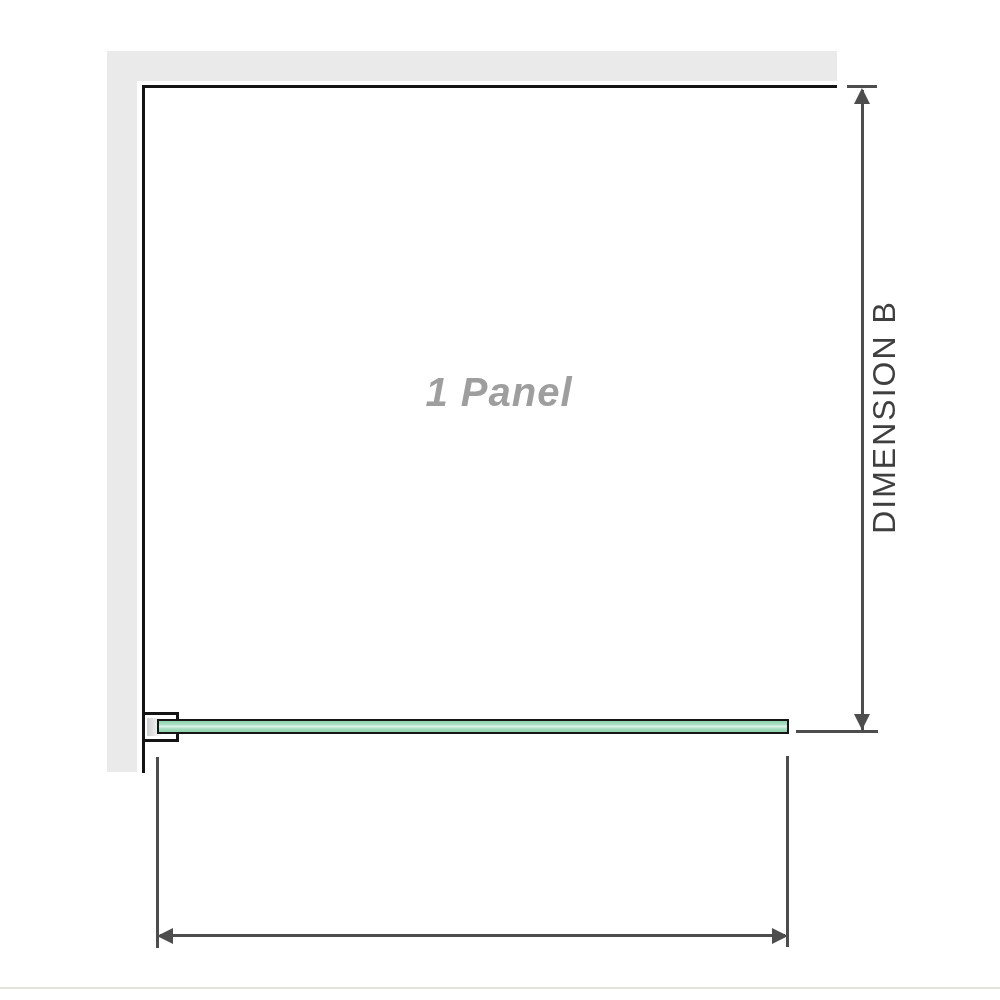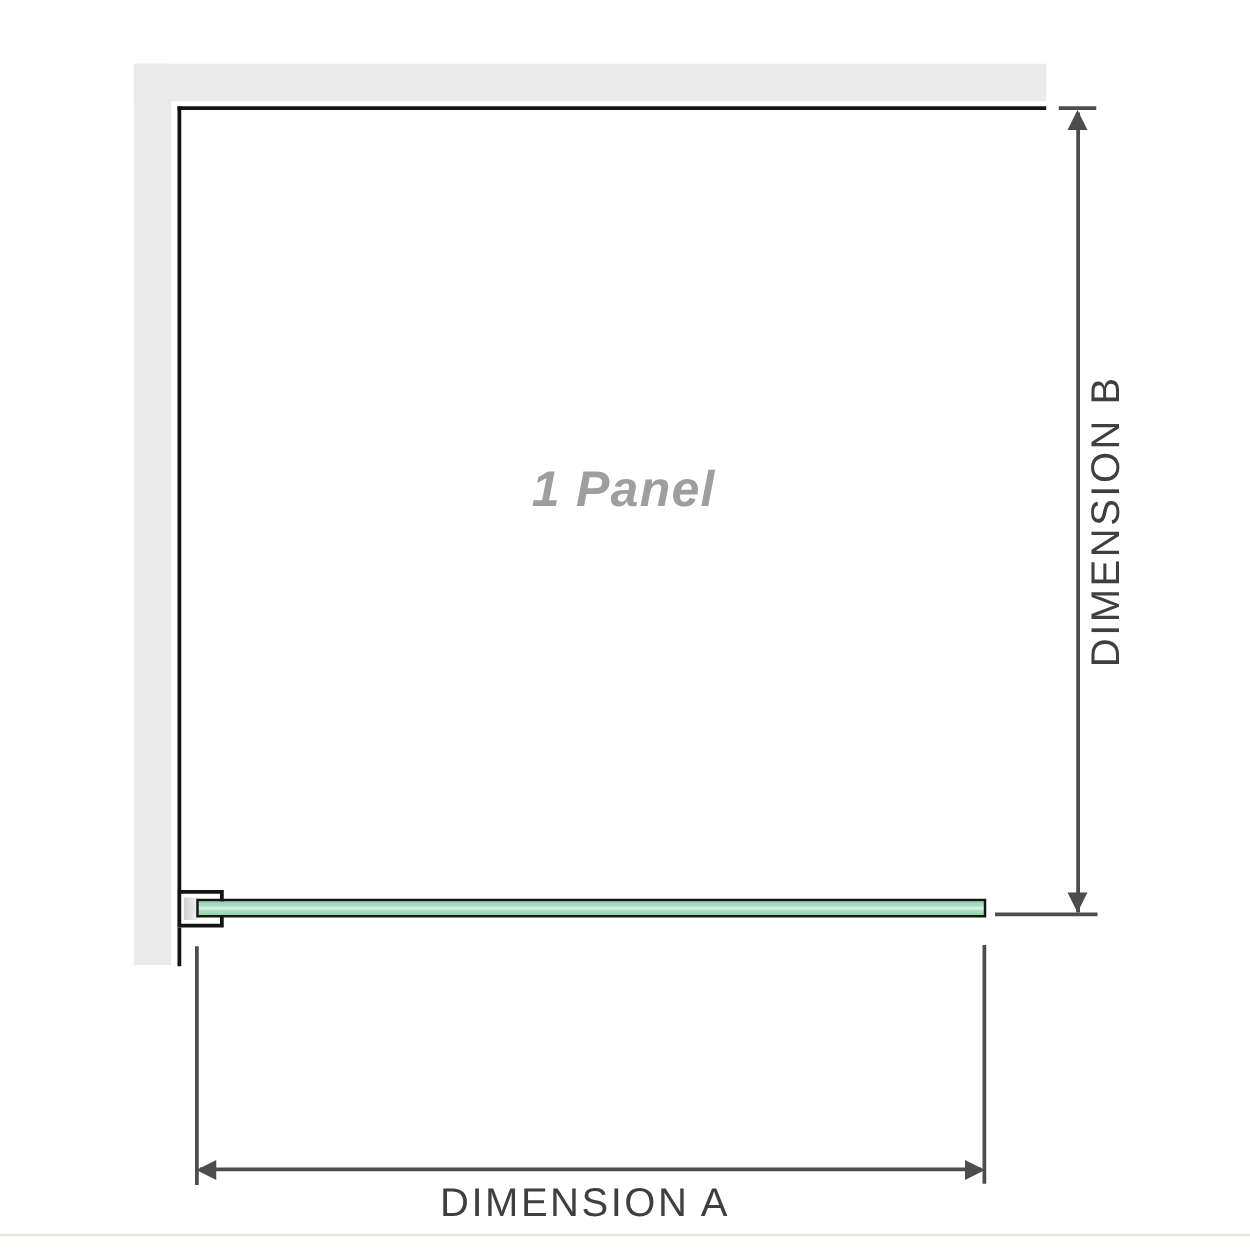--- a/index.html
+++ b/index.html
@@ -151,17 +151,16 @@
   <div class="abs dim-line-v"></div>
   <div class="abs arrow arrow-up"></div>
   <div class="abs arrow arrow-down"></div>
   <div class="abs dim-label label-b">DIMENSION B</div>
 
   <div class="abs ext-a-left"></div>
   <div class="abs ext-a-right"></div>
   <div class="abs dim-line-h"></div>
   <div class="abs arrow arrow-left"></div>
   <div class="abs arrow arrow-right"></div>
-  <div class="abs dim-label label-a">DIMENSION A</div>
 
   <div class="abs footer-rule"></div>
 
 </div>
 
 </body></html>

